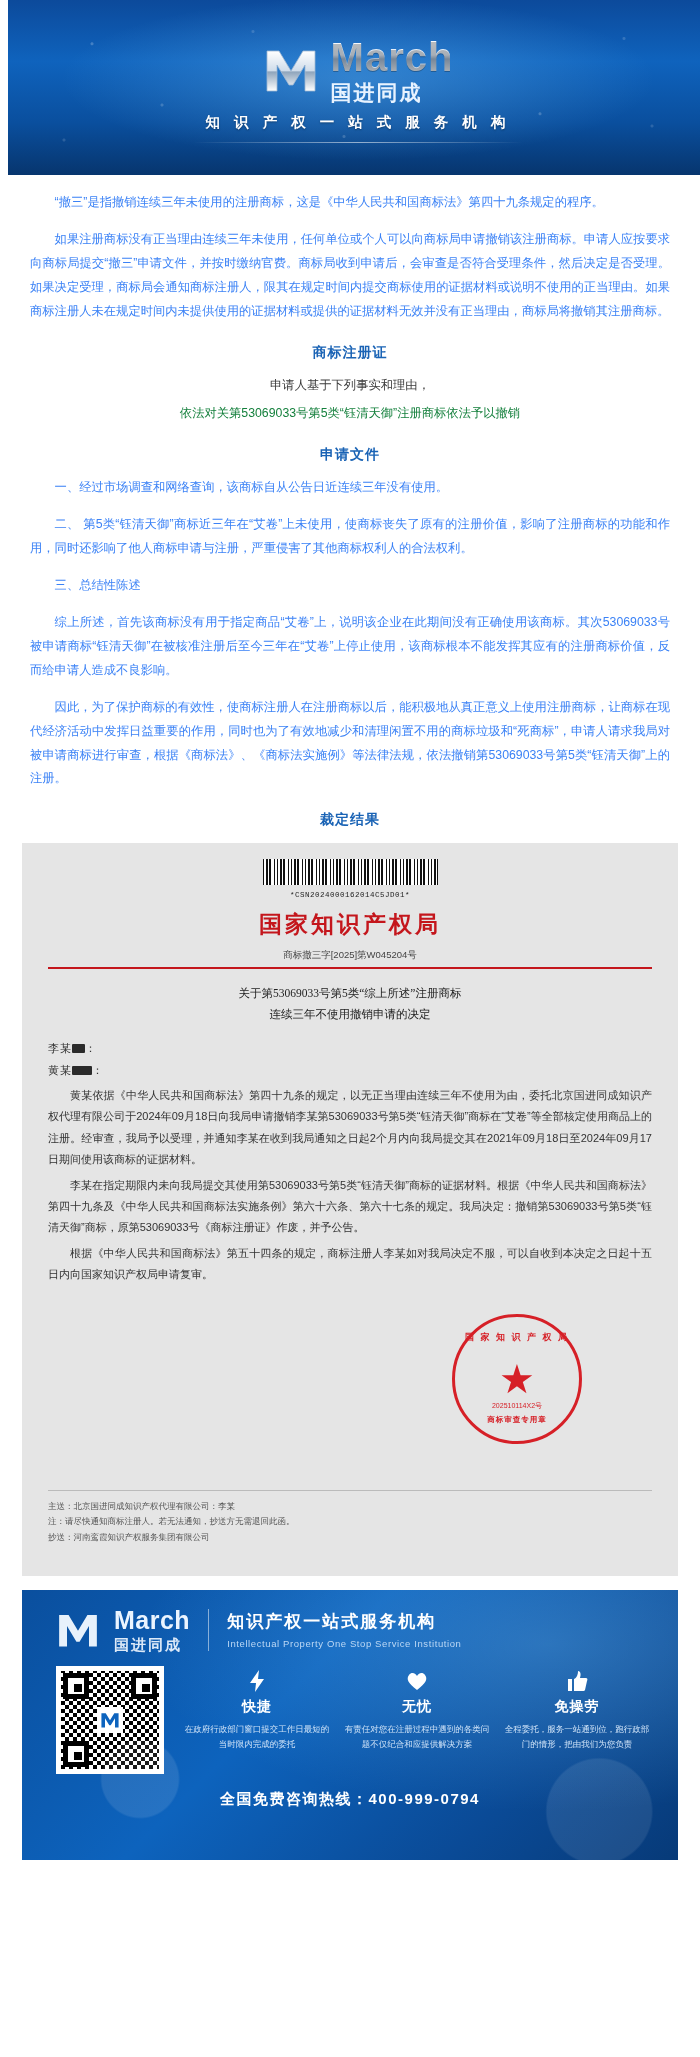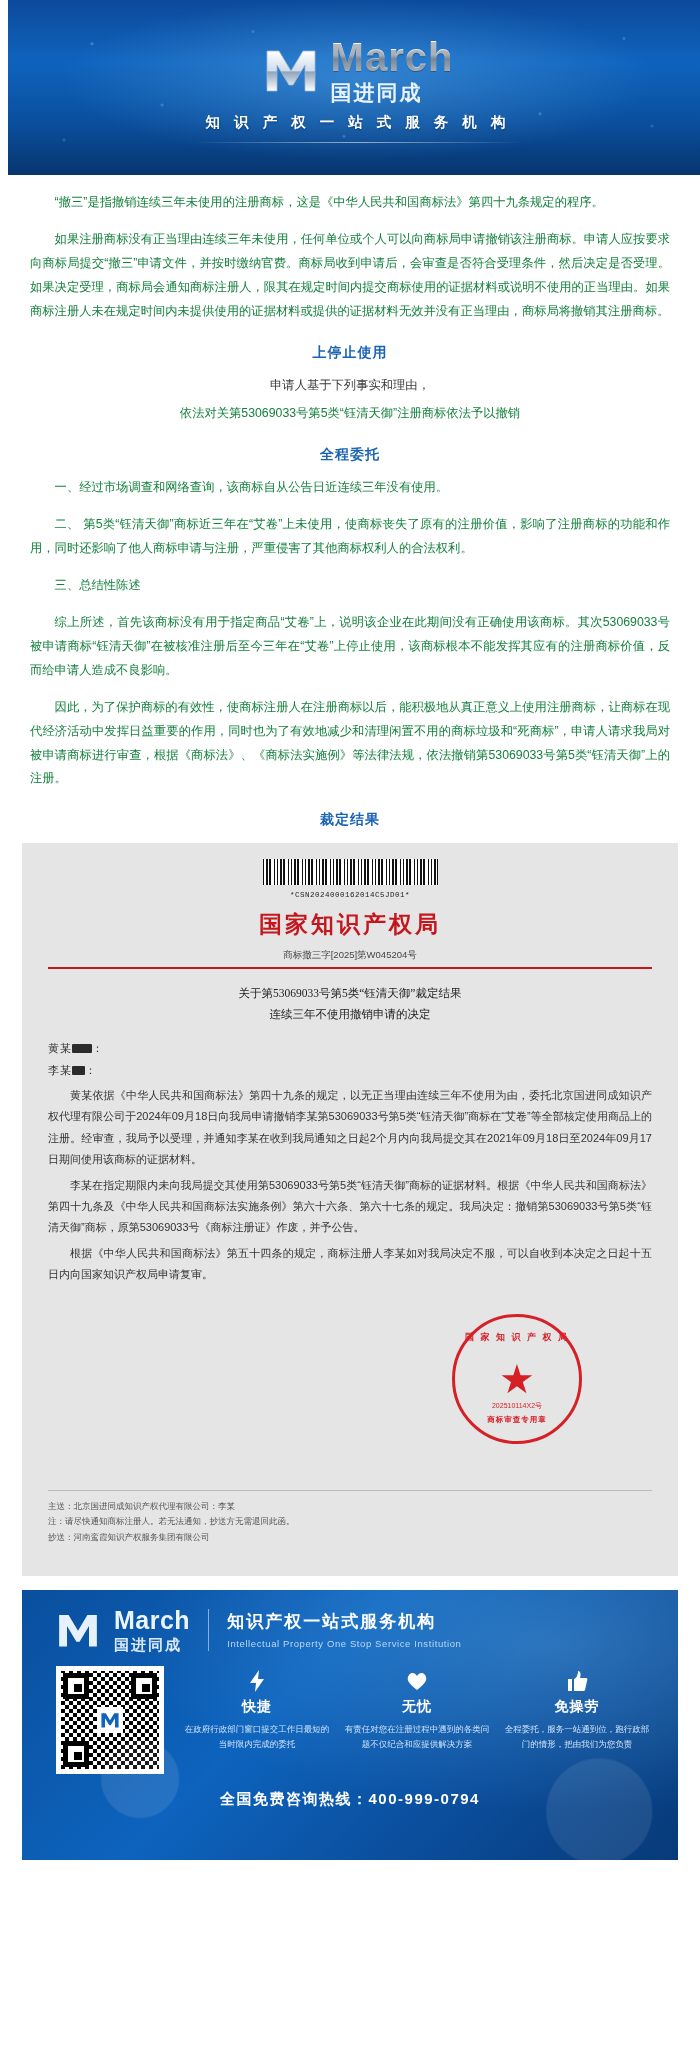--- a/index.html
+++ b/index.html
@@ -105,21 +105,21 @@
     background: linear-gradient(90deg, rgba(255,255,255,0) 0%, rgba(255,255,255,0.55) 50%, rgba(255,255,255,0) 100%);
   }
 
   
   .article {
     padding: 16px 22px 0 22px;
   }
   p.para {
     font-size: 12.3px;
     line-height: 1.95;
-    color: #15803d;
+    color: #3b82f6;
     margin: 0 0 13px 0;
     text-indent: 2em;
     text-align: justify;
   }
   .section-title {
     text-align: center;
     color: #1a63b5;
     font-weight: bold;
     font-size: 14px;
     margin: 20px 0 12px 0;
@@ -393,51 +393,51 @@
       <div class="banner-sub">知 识 产 权 一 站 式 服 务 机 构</div>
       <div class="banner-rule"></div>
     </div>
   </div>
 
   <div class="article">
 
     <p class="para">“撤三”是指撤销连续三年未使用的注册商标，这是《中华人民共和国商标法》第四十九条规定的程序。</p>
     <p class="para">如果注册商标没有正当理由连续三年未使用，任何单位或个人可以向商标局申请撤销该注册商标。申请人应按要求向商标局提交“撤三”申请文件，并按时缴纳官费。商标局收到申请后，会审查是否符合受理条件，然后决定是否受理。如果决定受理，商标局会通知商标注册人，限其在规定时间内提交商标使用的证据材料或说明不使用的正当理由。如果商标注册人未在规定时间内未提供使用的证据材料或提供的证据材料无效并没有正当理由，商标局将撤销其注册商标。</p>
 
-    <div class="section-title">上停止使用</div>
+    <div class="section-title">商标注册证</div>
     <div class="center-line">申请人基于下列事实和理由，</div>
     <div class="center-line strong">依法对关第53069033号第5类“钰清天御”注册商标依法予以撤销</div>
 
-    <div class="section-title">全程委托</div>
+    <div class="section-title">申请文件</div>
     <p class="para">一、经过市场调查和网络查询，该商标自从公告日近连续三年没有使用。</p>
     <p class="para">二、 第5类“钰清天御”商标近三年在“艾卷”上未使用，使商标丧失了原有的注册价值，影响了注册商标的功能和作用，同时还影响了他人商标申请与注册，严重侵害了其他商标权利人的合法权利。</p>
     <p class="para">三、总结性陈述</p>
     <p class="para">综上所述，首先该商标没有用于指定商品“艾卷”上，说明该企业在此期间没有正确使用该商标。其次53069033号被申请商标“钰清天御”在被核准注册后至今三年在“艾卷”上停止使用，该商标根本不能发挥其应有的注册商标价值，反而给申请人造成不良影响。</p>
     <p class="para">因此，为了保护商标的有效性，使商标注册人在注册商标以后，能积极地从真正意义上使用注册商标，让商标在现代经济活动中发挥日益重要的作用，同时也为了有效地减少和清理闲置不用的商标垃圾和“死商标”，申请人请求我局对被申请商标进行审查，根据《商标法》、《商标法实施例》等法律法规，依法撤销第53069033号第5类“钰清天御”上的注册。</p>
 
     <div class="section-title">裁定结果</div>
   </div>
 
   <div class="doc">
 
     <div class="barcode-wrap">
       <div class="barcode"></div>
       <div class="barcode-num">*CSN2024000162014C5JD01*</div>
     </div>
 
     <div class="doc-org">国家知识产权局</div>
     <div class="doc-no">商标撤三字[2025]第W045204号</div>
     <div class="doc-rule"></div>
 
-    <div class="doc-title">关于第53069033号第5类“钰清天御”裁定结果</div>
+    <div class="doc-title">关于第53069033号第5类“综上所述”注册商标</div>
     <div class="doc-title">连续三年不使用撤销申请的决定</div>
 
     <div class="doc-addressee">
+      <div><span>李某</span><span class="redact r-sm"></span>：</div>
       <div><span>黄某</span><span class="redact r-md"></span>：</div>
-      <div><span>李某</span><span class="redact r-sm"></span>：</div>
     </div>
 
     <p class="doc-para">黄某依据《中华人民共和国商标法》第四十九条的规定，以无正当理由连续三年不使用为由，委托北京国进同成知识产权代理有限公司于2024年09月18日向我局申请撤销李某第53069033号第5类“钰清天御”商标在“艾卷”等全部核定使用商品上的注册。经审查，我局予以受理，并通知李某在收到我局通知之日起2个月内向我局提交其在2021年09月18日至2024年09月17日期间使用该商标的证据材料。</p>
     <p class="doc-para">李某在指定期限内未向我局提交其使用第53069033号第5类“钰清天御”商标的证据材料。根据《中华人民共和国商标法》第四十九条及《中华人民共和国商标法实施条例》第六十六条、第六十七条的规定。我局决定：撤销第53069033号第5类“钰清天御”商标，原第53069033号《商标注册证》作废，并予公告。</p>
     <p class="doc-para">根据《中华人民共和国商标法》第五十四条的规定，商标注册人李某如对我局决定不服，可以自收到本决定之日起十五日内向国家知识产权局申请复审。</p>
 
     <div class="seal-wrap">
       <div class="seal">
         <div class="seal-top-text">国 家 知 识 产 权 局</div>
         <span class="star">★</span>

